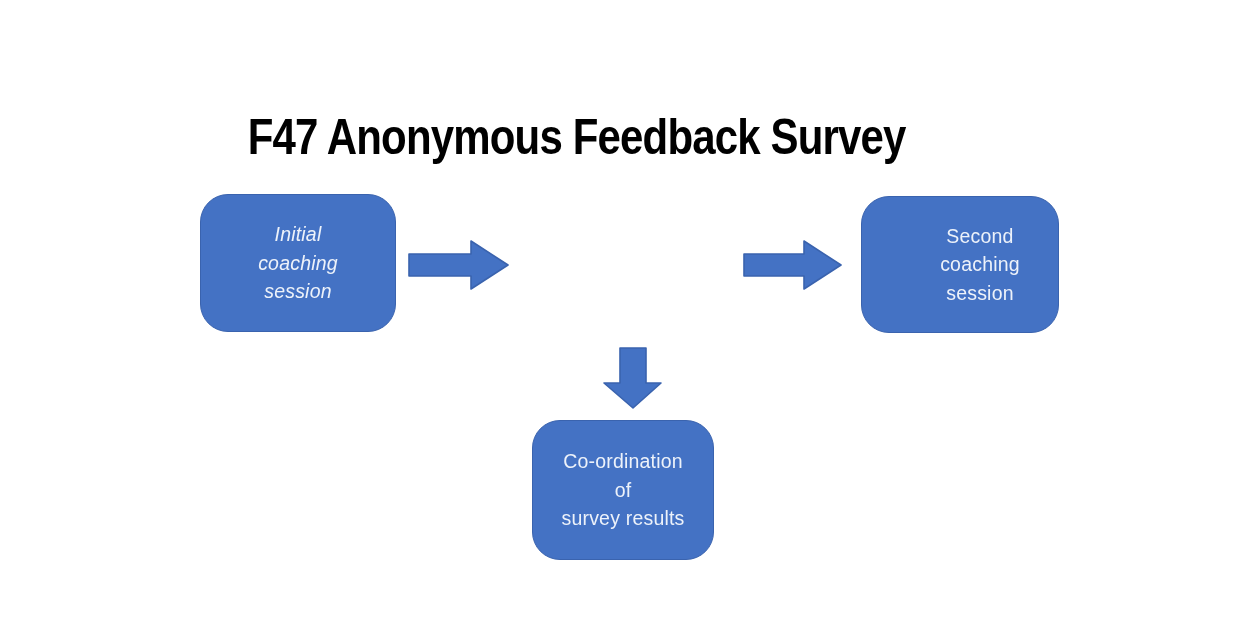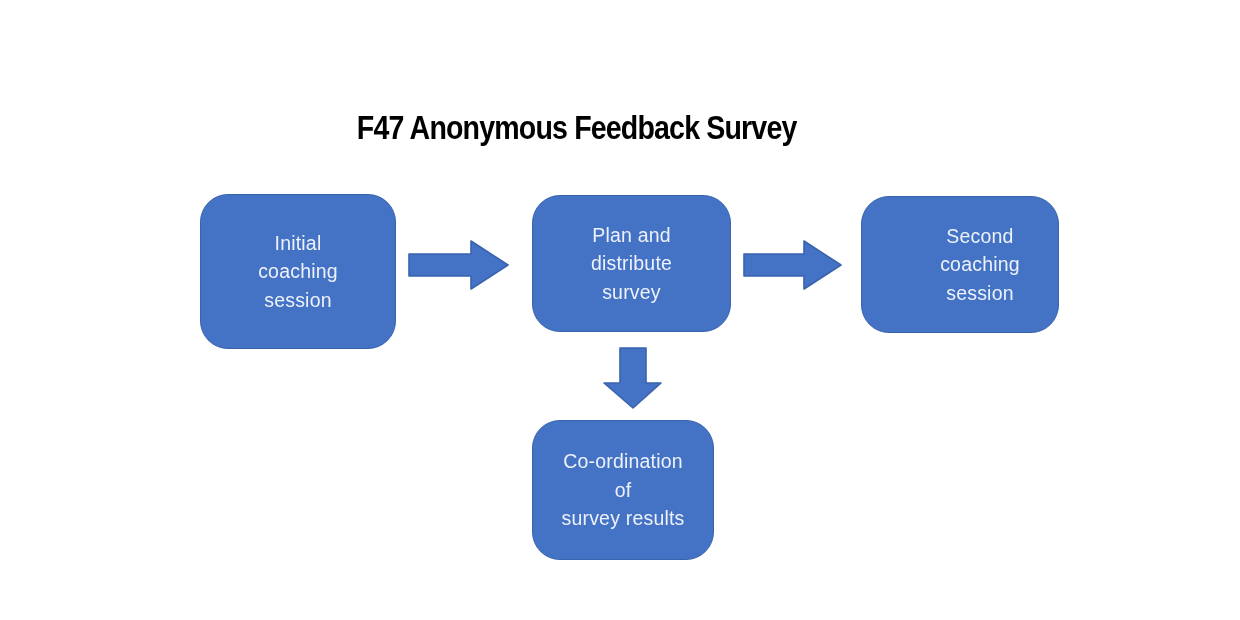--- a/index.html
+++ b/index.html
@@ -15,21 +15,21 @@
     position:relative;
     width:1240px;height:620px;
     background:var(--bg);
     overflow:hidden;
     font-family:"Liberation Sans", sans-serif;
   }
   .title{
     position:absolute;
     left:0;top:108px;width:1154px;
     text-align:center;
-    font-size:34px;
+    font-size:50px;
     font-weight:700;
     color:var(--title-text);
     letter-spacing:-1px;
     white-space:nowrap;
   }
   .title .squeeze{
     display:inline-block;
     transform:scaleX(0.84);
     transform-origin:50% 50%;
   }
@@ -41,21 +41,21 @@
     display:flex;
     align-items:center;
     justify-content:center;
     text-align:center;
     color:var(--shape-text);
     font-size:19.5px;
     line-height:28.5px;
     letter-spacing:0.2px;
   }
   .node-label{white-space:pre-line;}
-  .node-1{left:200px;top:194px;width:196px;height:155px;}
+  .node-1{left:200px;top:194px;width:196px;height:138px;font-style:italic;}
   .node-2{left:532px;top:195px;width:199px;height:137px;}
   .node-3{left:861px;top:196px;width:198px;height:137px;padding-left:40px;}
   .node-4{left:532px;top:420px;width:182px;height:140px;}
   .connector{position:absolute;}
   .connector svg{display:block;}
   .arrow-right-1{left:408px;top:240px;}
   .arrow-right-2{left:743px;top:240px;}
   .arrow-down-1{left:603px;top:347px;}
   .arrow-shape{fill:var(--shape-fill);stroke:var(--shape-border);stroke-width:1.6;stroke-linejoin:round;}
 </style>
@@ -71,25 +71,20 @@
 coaching
 session</span>
   </div>
 
   <div class="connector arrow-right-1">
     <svg width="102" height="50" viewBox="0 0 102 50" aria-hidden="true">
       <polygon class="arrow-shape" points="1,14 63,14 63,1 100,25 63,49 63,36 1,36"></polygon>
     </svg>
   </div>
 
-  <div class="node node-2">
-    <span class="node-label">Plan and
-distribute
-survey</span>
-  </div>
 
   <div class="connector arrow-right-2">
     <svg width="100" height="50" viewBox="0 0 100 50" aria-hidden="true">
       <polygon class="arrow-shape" points="1,14 61,14 61,1 98,25 61,49 61,36 1,36"></polygon>
     </svg>
   </div>
 
   <div class="node node-3">
     <span class="node-label">Second
 coaching

